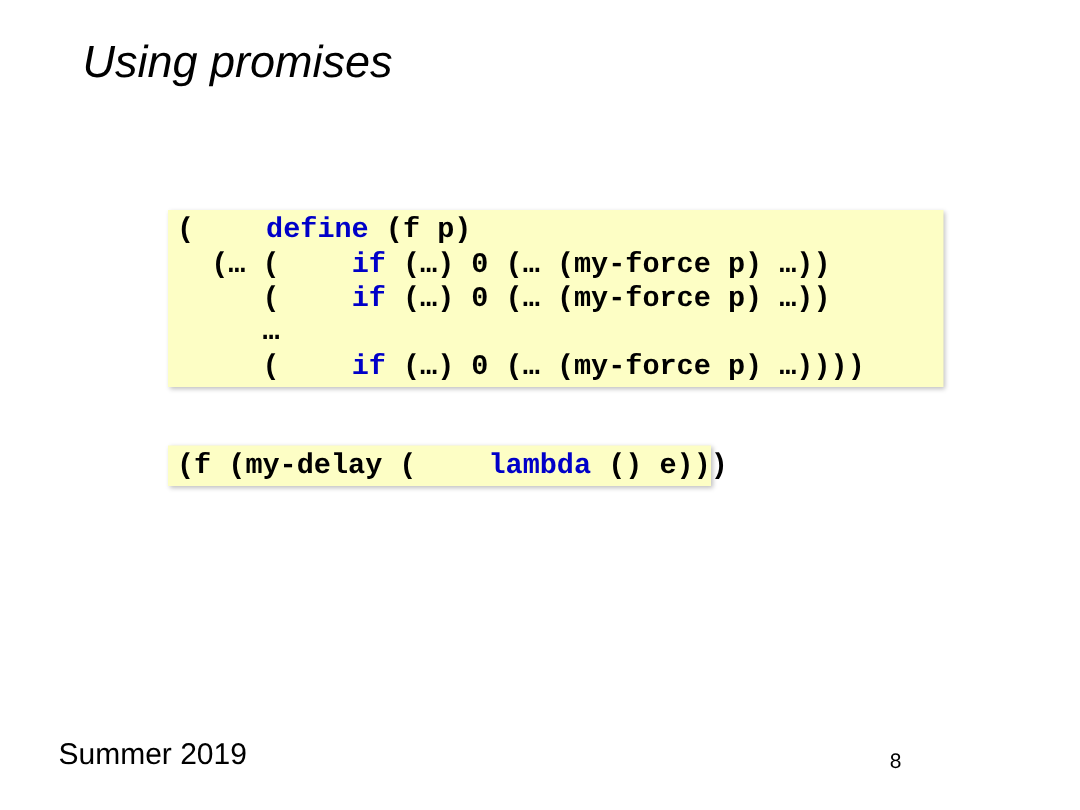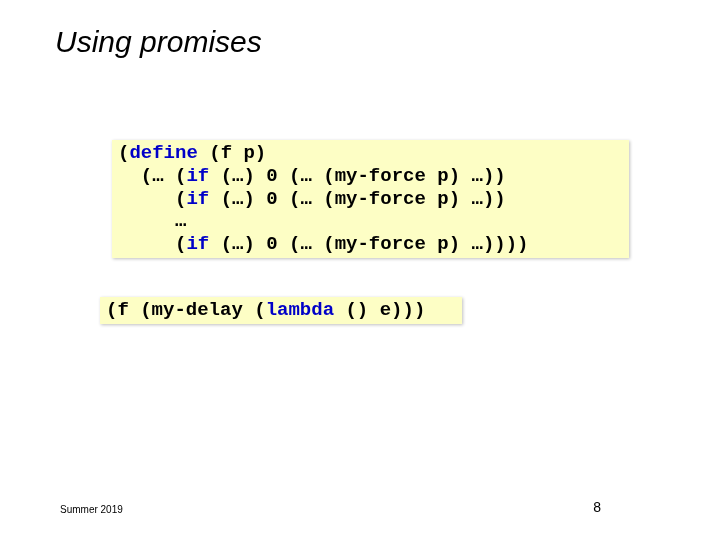--- a/index.html
+++ b/index.html
@@ -31,36 +31,36 @@
     background: #fdfec5;
     font-family: "Courier New", Courier, monospace;
     font-size: 19px;
     font-weight: bold;
     color: #000;
     padding: 2px 6px 2px 6px;
     white-space: pre;
     line-height: 1.2;
     box-shadow: 1px 1px 3px rgba(0,0,0,0.25);
   }
-  .codebox .kw { color: #0000c8; }
+  .codebox .kw { color: #0000c8; margin-left: 48px; }
   .box1 {
     left: 112px;
     top: 140px;
     width: 505px;
   }
   .box2 {
-    left: 100px;
+    left: 112px;
     top: 297px;
     width: 350px;
   }
   .footer-left {
     position: absolute;
-    left: 60px;
+    left: 39px;
     bottom: 25px;
-    font-size: 10px;
+    font-size: 20px;
     color: #000;
     text-align: center;
   }
   .footer-center {
     position: absolute;
     left: 0;
     right: 0;
     bottom: 25px;
     text-align: center;
     font-size: 14px;

